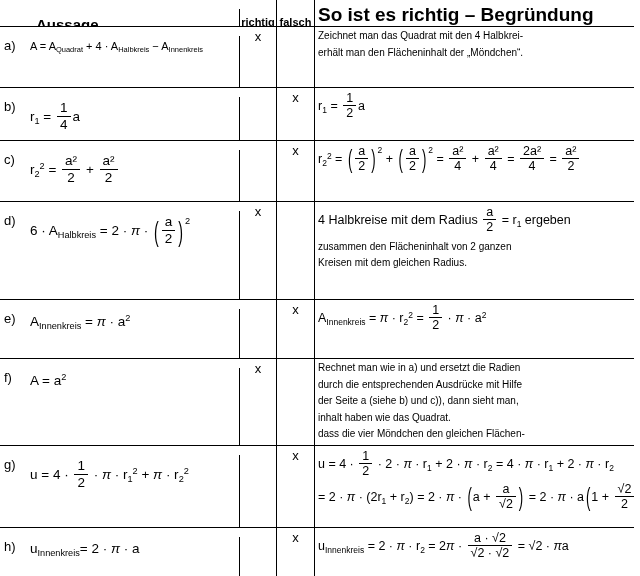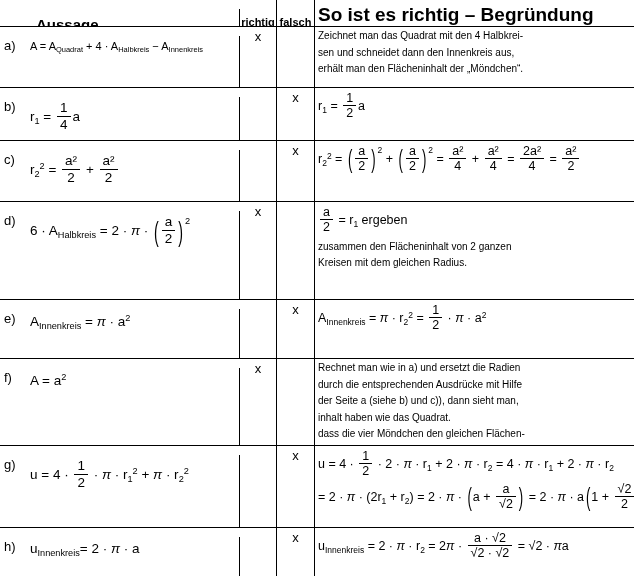--- a/index.html
+++ b/index.html
@@ -80,21 +80,20 @@
       <span class="formula aussage-formula small"><span class="tx">A = A</span><span class="sub">Quadrat</span><span class="tx"> + 4 · A</span><span class="sub">Halbkreis</span><span class="tx"> − A</span><span class="sub">Innenkreis</span></span>
     </div>
     <div class="cell c2">
       <span>x</span>
     </div>
     <div class="cell c3">
       <span></span>
     </div>
     <div class="cell c4 beg">
         <div class="beg-line">Zeichnet man das Quadrat mit den 4 Halbkrei-</div>
-        <div class="beg-line">sen und schneidet dann den Innenkreis aus,</div>
         <div class="beg-line">erhält man den Flächeninhalt der „Möndchen“.</div>
       </div>
   </div>
 
   <div class="row">
     <div class="cell c1">
       <span class="rlabel">b)</span>
       <span class="formula aussage-formula"><span class="tx">r</span><span class="sub">1</span><span class="tx"> = </span><span class="frac">
             <span class="num">1</span>
             <span class="den">4</span>
@@ -168,21 +167,21 @@
               </span></span>
           </span><span class="sup">2</span></span>
     </div>
     <div class="cell c2">
       <span>x</span>
     </div>
     <div class="cell c3">
       <span></span>
     </div>
     <div class="cell c4 beg">
-        <div class="beg-line formula"><span class="frac">
+        <div class="beg-line formula"><span class="tx">4 Halbkreise mit dem Radius </span><span class="frac">
             <span class="num">a</span>
             <span class="den">2</span>
           </span><span class="tx"> = r</span><span class="sub">1</span><span class="tx"> ergeben</span></div>
         <div class="beg-line">zusammen den Flächeninhalt von 2 ganzen</div>
         <div class="beg-line">Kreisen mit dem gleichen Radius.</div>
       </div>
   </div>
 
   <div class="row">
     <div class="cell c1">

